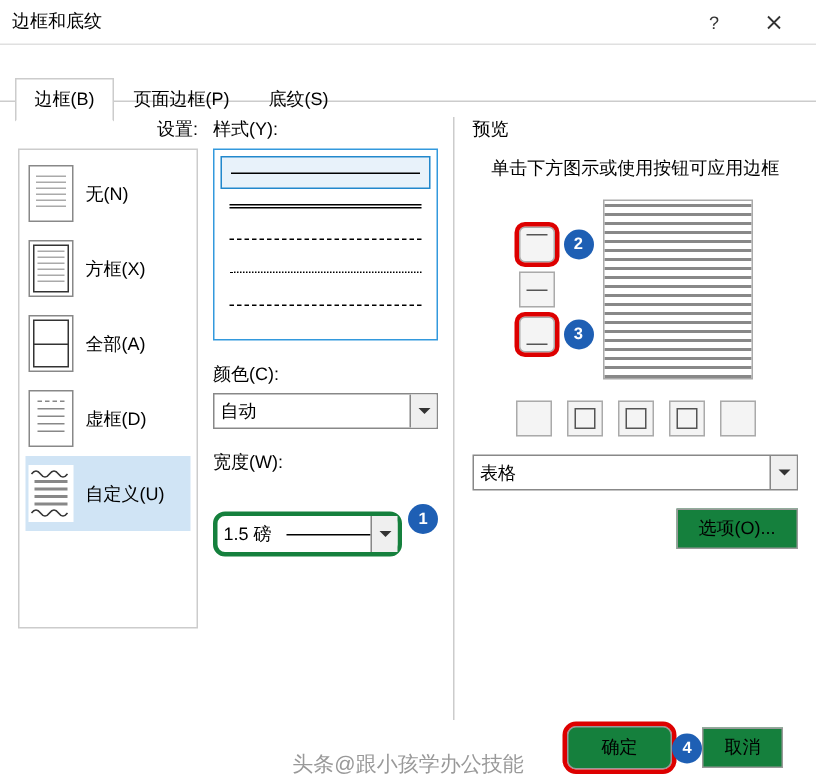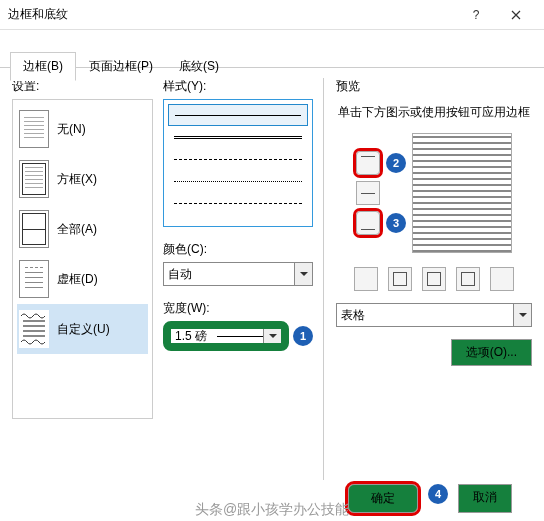--- a/index.html
+++ b/index.html
@@ -5,21 +5,21 @@
 * { box-sizing: border-box; margin: 0; padding: 0; font-family: "Microsoft YaHei", SimSun, sans-serif; font-size: 12px; }
 body { background: #fff; width: 544px; height: 521px; overflow: hidden; position: relative; }
 .title-bar { height: 30px; display: flex; align-items: center; padding: 0 8px; border-bottom: 1px solid #e0e0e0; }
 .title-text { flex: 1; }
 .title-btn { width: 40px; height: 28px; display: flex; align-items: center; justify-content: center; color: #333; }
 .title-btn svg { width: 10px; height: 10px; }
 .tabs { display: flex; padding: 8px 10px 0 10px; border-bottom: 1px solid #ccc; }
 .tab { padding: 5px 12px; border: 1px solid transparent; border-bottom: none; position: relative; top: 14px; }
 .tab.active { border-color: #ccc; background: #fff; border-bottom: 1px solid #fff; }
 .content { display: flex; padding: 10px 12px 8px 12px; gap: 10px; height: 420px; }
-.col1 { width: 141px; }
+.col1 { width: 120px; text-align: right; }
 .col2 { width: 150px; }
 .col3 { flex: 1; border-left: 1px solid #ccc; padding-left: 12px; }
 .section-label { margin-bottom: 4px; }
 .setting-list { border: 1px solid #ccc; padding: 4px; height: 320px; }
 .setting-item { display: flex; align-items: center; padding: 6px 2px; gap: 8px; }
 .setting-item.selected { background: #d0e4f5; }
 .setting-icon { width: 30px; height: 38px; border: 1px solid #888; background: #fff; position: relative; }
 .setting-icon::before, .setting-icon::after { content:""; position:absolute; }
 .ic-none::before { content:""; position:absolute; left:4px; right:4px; top:6px; border-top:1px solid #aaa; box-shadow: 0 4px 0 #aaa, 0 8px 0 #aaa, 0 12px 0 #aaa, 0 16px 0 #aaa, 0 20px 0 #aaa; }
 .ic-box::before { content:""; position:absolute; left:2px; right:2px; top:2px; bottom:2px; border:1px solid #333; }
@@ -32,37 +32,37 @@
 .style-box { border: 1px solid #3399dd; height: 128px; padding: 4px; overflow: hidden; }
 .style-line { height: 22px; display: flex; align-items: center; padding: 0 6px; }
 .style-line.sel { border: 1px solid #2288cc; background: #e8f2fa; }
 .line-solid { width: 100%; border-top: 1px solid #000; }
 .line-dbl { width: 100%; height: 3px; border-top: 1px solid #000; border-bottom: 1px solid #000; }
 .line-dash1 { width: 100%; border-top: 1px dashed #000; }
 .line-dash2 { width: 100%; border-top: 1px dotted #000; }
 .combo { display: flex; height: 24px; border: 1px solid #888; background: #fff; align-items: center; padding: 0 4px; position: relative; }
 .combo .arrow { position: absolute; right: 0; top: 0; bottom: 0; width: 18px; border-left: 1px solid #888; display: flex; align-items: center; justify-content: center; background:#efefef; }
 .combo .arrow::after { content:""; border: 4px solid transparent; border-top-color: #333; position: relative; top: 2px; }
-.combo.hl { border: 8px solid #15803d; border-radius: 8px; height: 30px; }
+.combo.hl { border: 3px solid #15803d; border-radius: 8px; height: 30px; margin-top: 20px; }
 .preview-hint { text-align: center; margin: 8px 0 12px 0; line-height: 1.5; }
 .preview-area { display: flex; gap: 6px; align-items: center; justify-content: center; }
 .vbtns { display: flex; flex-direction: column; gap: 6px; }
 .pbtn { width: 24px; height: 24px; border: 1px solid #aaa; background: #f4f4f4; position: relative; }
 .pbtn.hl { outline: 3px solid #d00; border-radius: 4px; }
 .pbtn.inner::after { content:""; position:absolute; left:4px; right:4px; top:4px; bottom:4px; border:1px solid #555; }
 .pbtn.top::after { content:""; position:absolute; left:4px; right:4px; top:4px; border-top:1px solid #555; }
 .pbtn.mid::after { content:""; position:absolute; left:4px; right:4px; top:50%; border-top:1px solid #555; }
 .pbtn.bot::after { content:""; position:absolute; left:4px; right:4px; bottom:4px; border-top:1px solid #555; }
 .badge { width: 20px; height: 20px; border-radius: 50%; background: #1e5fb4; color: #fff; display: flex; align-items: center; justify-content: center; font-weight: bold; font-size: 11px; }
 .preview-doc { width: 100px; height: 120px; border: 1px solid #aaa; background: repeating-linear-gradient(#888, #888 2px, #fff 2px, #fff 6px); background-origin: content-box; padding:8px; }
 .hbtns { display: flex; gap: 10px; justify-content: center; margin-top: 14px; }
 .apply-row { margin-top: 12px; }
 .opt-row { text-align: right; margin-top: 12px; }
 .btn { display: inline-block; padding: 4px 14px; border: 1px solid #999; background: #15803d; }
-.footer { position: absolute; bottom: 8px; right: 32px; display: flex; gap: 10px; }
+.footer { position: absolute; bottom: 8px; right: 22px; display: flex; align-items: center; }
 .btn.primary { outline: 3px solid #d00; border-radius: 6px; padding: 5px 22px; }
 .watermark { position: absolute; bottom: 2px; left: 50%; transform: translateX(-50%); color: #999; font-size: 14px; }
 </style>
 </head>
 <body>
 
 <div class="title-bar">
   <span class="title-text">边框和底纹</span>
   <div class="title-btn">?</div>
   <div class="title-btn">

